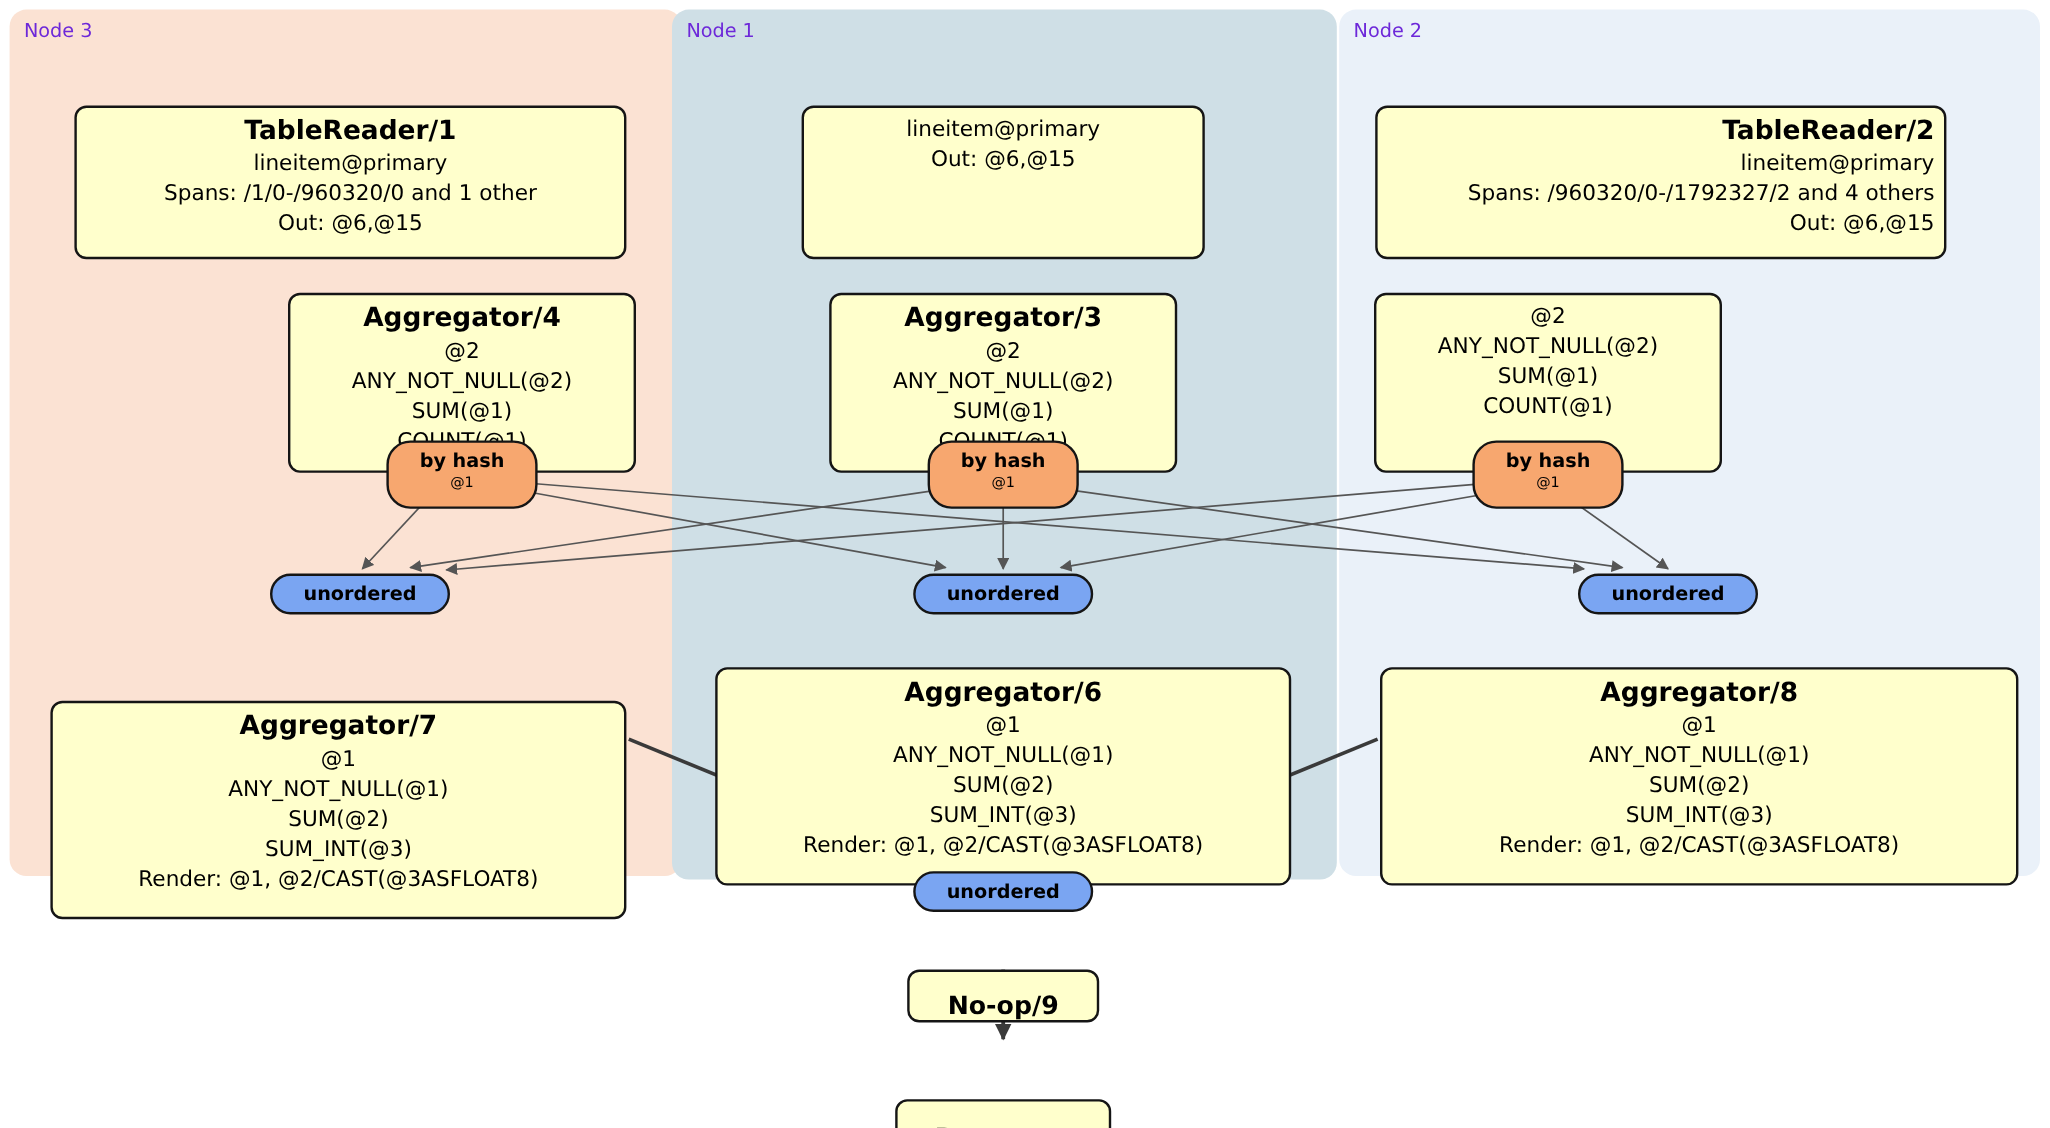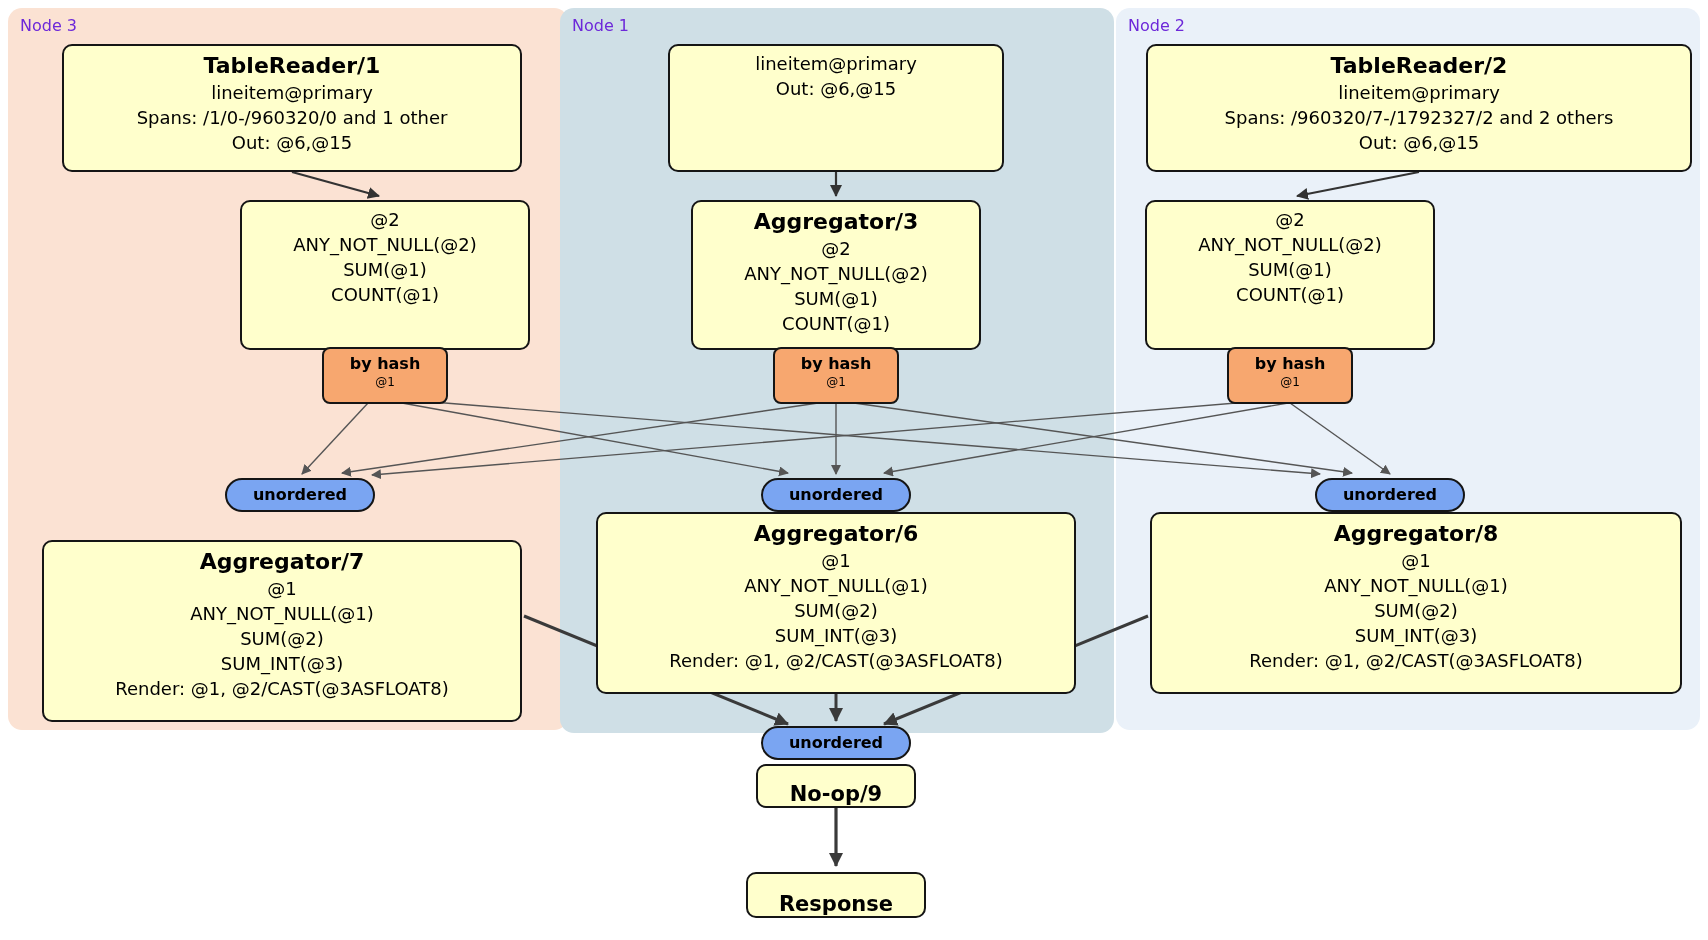--- a/index.html
+++ b/index.html
@@ -3,25 +3,25 @@
 <meta charset="utf-8">
 <style>
   html,body{margin:0;padding:0;background:#ffffff;}
   .canvas{position:relative;width:1708px;height:940px;overflow:hidden;
           font-family:"DejaVu Sans","Liberation Sans",sans-serif;color:#000;}
   .panel{position:absolute;border-radius:14px;z-index:0;}
   .panel-label{position:absolute;top:8px;left:12px;font-size:16px;color:#6d28d9;}
   .edges{position:absolute;left:0;top:0;z-index:1;pointer-events:none;}
   .box{position:absolute;z-index:2;background:var(--box-bg,#ffffcc);
        border:2px solid #151515;border-radius:10px;text-align:center;
-       box-sizing:border-box;padding:5px 8px;}
+       box-sizing:border-box;padding:5px 8px;margin-top:44px;}
   .box-title{font-size:22px;font-weight:bold;line-height:29px;white-space:nowrap;}
   .box-line{font-size:18px;line-height:25px;white-space:nowrap;}
   .pill{position:absolute;z-index:3;border:2px solid #151515;text-align:center;box-sizing:border-box;}
-  .router{background:var(--router-bg,#f7a76f);border-radius:8px;width:126px;height:57px;padding-top:5px;}
+  .router{background:var(--router-bg,#f7a76f);border-radius:20px;width:126px;height:57px;padding-top:5px;margin-top:20px;}
   .router-label{font-size:16px;font-weight:bold;line-height:20px;}
   .router-sub{font-size:12px;line-height:16px;}
   .stream{background:var(--stream-bg,#7aa5f2);border-radius:17px;width:150px;height:34px;
           font-size:16px;font-weight:bold;line-height:29px;}
   .flexc{display:flex;align-items:flex-end;justify-content:center;padding:0;}
   .title-only{font-size:21px;font-weight:bold;}
 </style>
 </head>
 <body>
 
@@ -79,20 +79,21 @@
     </g>
   </svg>
 
   <div class="box" style="left:62px;top:44px;width:460px;height:128px;">
     <div class="box-title">TableReader/1</div>
     <div class="box-line">lineitem@primary</div>
     <div class="box-line">Spans: /1/0-/960320/0 and 1 other</div>
     <div class="box-line">Out: @6,@15</div>
   </div>
   <div class="box" style="left:240px;top:200px;width:290px;height:150px;">
+    <div class="box-title">Aggregator/4</div>
     <div class="box-line">@2</div>
     <div class="box-line">ANY_NOT_NULL(@2)</div>
     <div class="box-line">SUM(@1)</div>
     <div class="box-line">COUNT(@1)</div>
   </div>
   <div class="pill router" style="left:322px;top:347px;">
     <div class="router-label">by hash</div>
     <div class="router-sub">@1</div>
   </div>
   <div class="pill stream" style="left:225px;top:478px;">unordered</div>
@@ -123,24 +124,24 @@
   <div class="pill stream" style="left:761px;top:478px;">unordered</div>
   <div class="box" style="left:596px;top:512px;width:480px;height:182px;">
     <div class="box-title">Aggregator/6</div>
     <div class="box-line">@1</div>
     <div class="box-line">ANY_NOT_NULL(@1)</div>
     <div class="box-line">SUM(@2)</div>
     <div class="box-line">SUM_INT(@3)</div>
     <div class="box-line">Render: @1, @2/CAST(@3ASFLOAT8)</div>
   </div>
 
-  <div class="box" style="left:1146px;top:44px;width:546px;height:128px;">
+  <div class="box" style="left:1146px;top:44px;width:476px;height:128px;text-align:right;">
     <div class="box-title">TableReader/2</div>
     <div class="box-line">lineitem@primary</div>
-    <div class="box-line">Spans: /960320/7-/1792327/2 and 2 others</div>
+    <div class="box-line">Spans: /960320/0-/1792327/2 and 4 others</div>
     <div class="box-line">Out: @6,@15</div>
   </div>
   <div class="box" style="left:1145px;top:200px;width:290px;height:150px;">
     <div class="box-line">@2</div>
     <div class="box-line">ANY_NOT_NULL(@2)</div>
     <div class="box-line">SUM(@1)</div>
     <div class="box-line">COUNT(@1)</div>
   </div>
   <div class="pill router" style="left:1227px;top:347px;">
     <div class="router-label">by hash</div>

